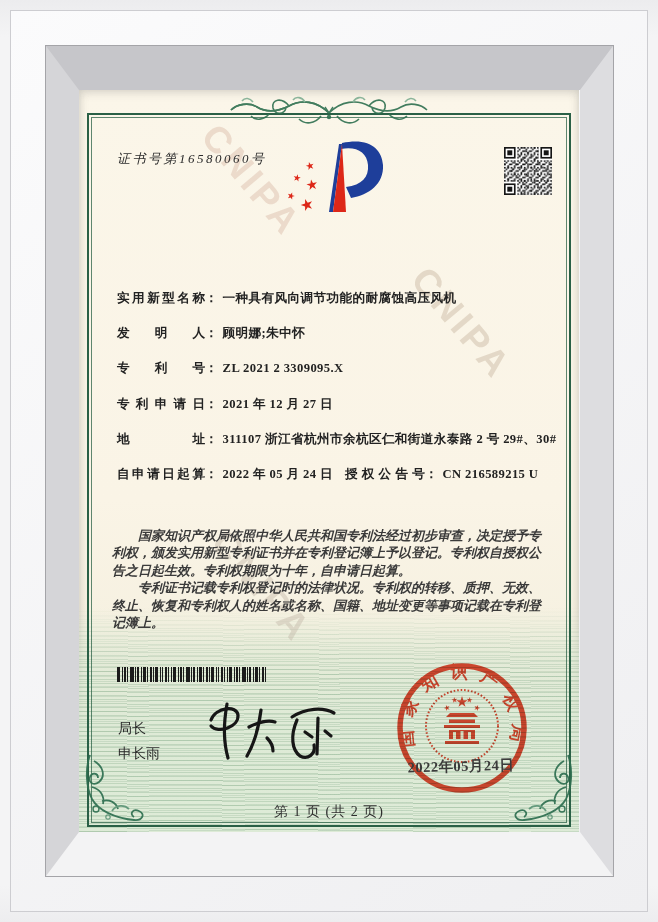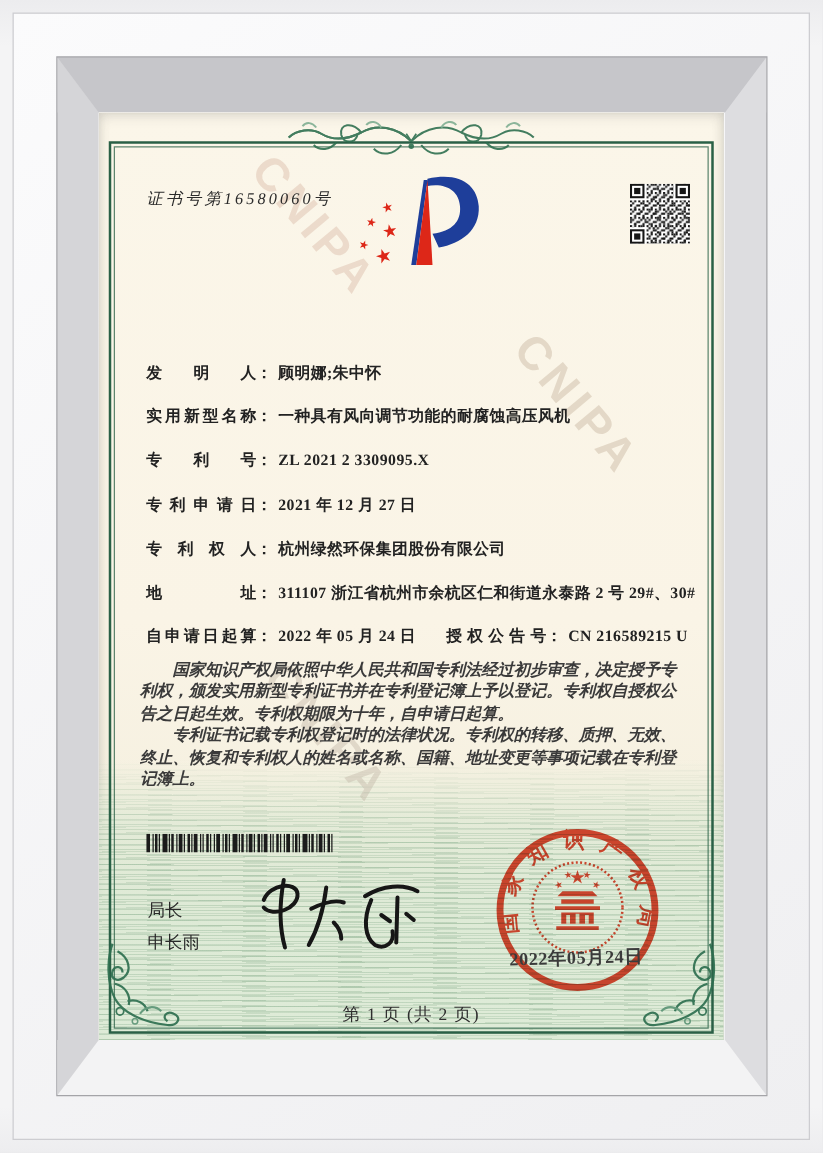--- a/index.html
+++ b/index.html
@@ -22,21 +22,21 @@
   .cert-no{position:absolute;left:38px;top:60px;font-size:13px;letter-spacing:2.5px;color:#2b2b2b;font-style:italic;}
   .logo{position:absolute;left:206px;top:44px;width:106px;height:94px;}
   .qr{position:absolute;left:425px;top:57px;width:48px;height:48px;}
   .title{position:absolute;left:0;right:0;top:124px;text-align:center;font-size:30px;font-weight:700;letter-spacing:7px;color:#1e1e1e;}
   .fields{position:absolute;left:38px;top:200px;width:440px;font-size:12.6px;font-weight:700;color:#222;}
   .f-row{height:35.2px;white-space:nowrap;}
   .f-label{display:inline-block;width:88px;text-align:justify;text-align-last:justify;vertical-align:top;}
   .f-label.compact{width:80px;}
   .f-colon{margin-right:5px;}
   .f-val{letter-spacing:.4px;}
-  .pair2{margin-left:24px;}
+  .pair2{margin-left:12px;}
   .paras{position:absolute;left:33px;top:437px;width:438px;font-size:13px;line-height:17.4px;color:#3a3a3a;font-style:italic;font-weight:bold;}
   .paras p{margin:0;text-indent:2em;}
   .barcode{position:absolute;left:38px;top:577px;width:150px;height:15px;}
   .sig-labels{position:absolute;left:39px;top:626px;font-family:"Liberation Sans","DejaVu Sans",sans-serif;font-size:14px;font-weight:400;color:#2a2a2a;line-height:25px;}
   .signature{position:absolute;left:118px;top:604px;width:152px;height:74px;}
   .seal{position:absolute;left:316px;top:571px;width:134px;height:134px;mix-blend-mode:multiply;opacity:.95;}
   .seal-date{position:absolute;left:306px;top:667px;width:152px;text-align:center;font-size:14.5px;font-weight:700;color:#3b3b3b;letter-spacing:.5px;transform:rotate(-1.5deg);z-index:6;}
   .footer{position:absolute;left:0;right:0;top:713px;text-align:center;font-size:14px;color:#2e2e2e;letter-spacing:1px;z-index:3;}
   .orn-top{position:absolute;left:150px;top:2px;width:200px;height:42px;}
   .orn-corner{position:absolute;top:663px;width:66px;height:71px;}
@@ -151,33 +151,30 @@
         <rect x="0" y="21" width="8" height="8" fill="#fff"></rect>
           <rect x="0" y="22" width="7" height="7" fill="#161616"></rect>
           <rect x="1" y="23" width="5" height="5" fill="#fff"></rect>
           <rect x="2" y="24" width="3" height="3" fill="#161616"></rect>
       </g>
     </svg>
 
 
     <div class="fields z2">
       <div class="f-row">
+        <span class="f-label">实用新型名称</span><span class="f-colon">：</span><span class="f-val">一种具有风向调节功能的耐腐蚀高压风机</span>
+      </div>
+      <div class="f-row">
         <span class="f-label">发明人</span><span class="f-colon">：</span><span class="f-val">顾明娜;朱中怀</span>
       </div>
       <div class="f-row">
-        <span class="f-label">实用新型名称</span><span class="f-colon">：</span><span class="f-val">一种具有风向调节功能的耐腐蚀高压风机</span>
-      </div>
-      <div class="f-row">
         <span class="f-label">专利号</span><span class="f-colon">：</span><span class="f-val">ZL 2021 2 3309095.X</span>
       </div>
       <div class="f-row">
         <span class="f-label">专利申请日</span><span class="f-colon">：</span><span class="f-val">2021 年 12 月 27 日</span>
-      </div>
-      <div class="f-row">
-        <span class="f-label">专利权人</span><span class="f-colon">：</span><span class="f-val">杭州绿然环保集团股份有限公司</span>
       </div>
       <div class="f-row">
         <span class="f-label">地址</span><span class="f-colon">：</span><span class="f-val">311107 浙江省杭州市余杭区仁和街道永泰路 2 号 29#、30#</span>
       </div>
       <div class="f-row">
         <span class="f-label">自申请日起算</span><span class="f-colon">：</span><span class="f-val">2022 年 05 月 24 日</span><span class="pair2"><span class="f-label compact">授权公告号</span><span class="f-colon">：</span><span class="f-val">CN 216589215 U</span></span>
       </div>
     </div>
 
     <div class="paras z2">

